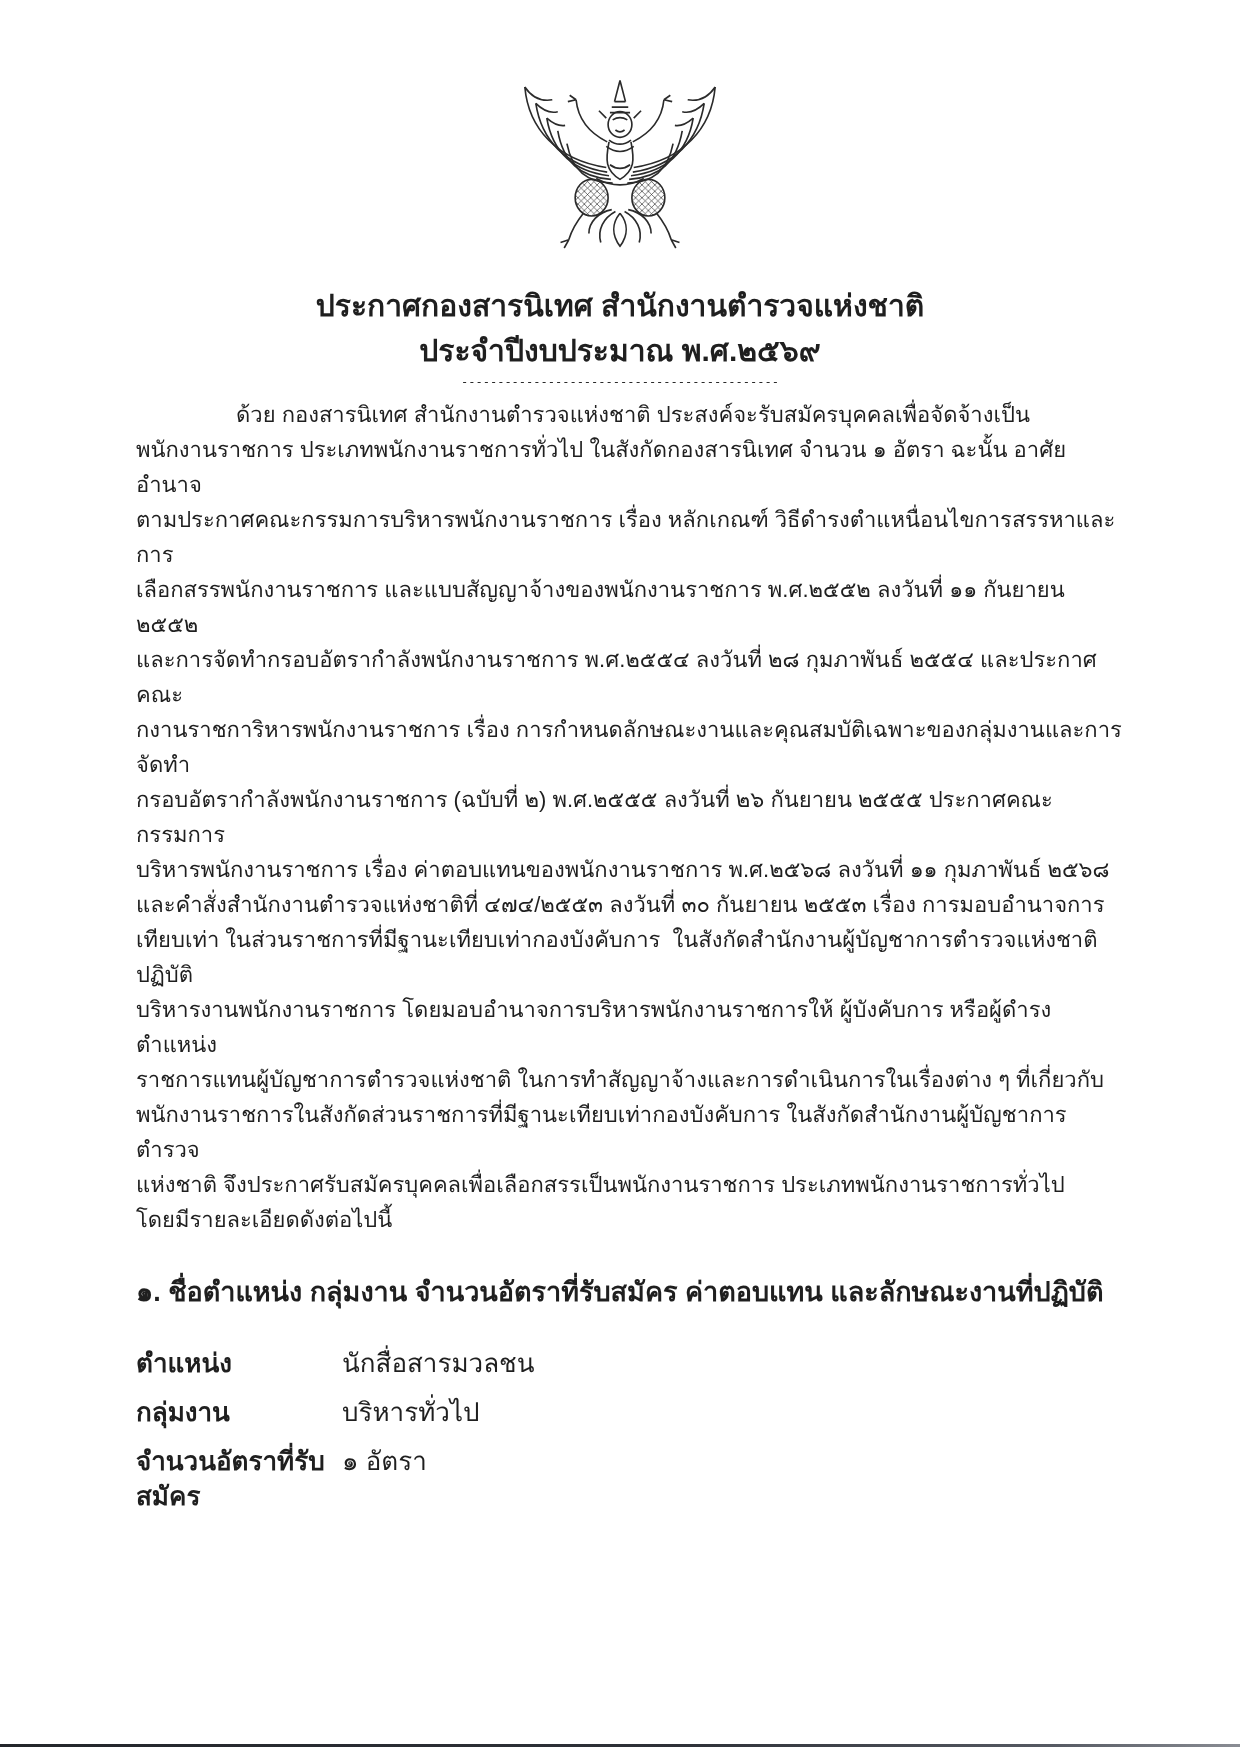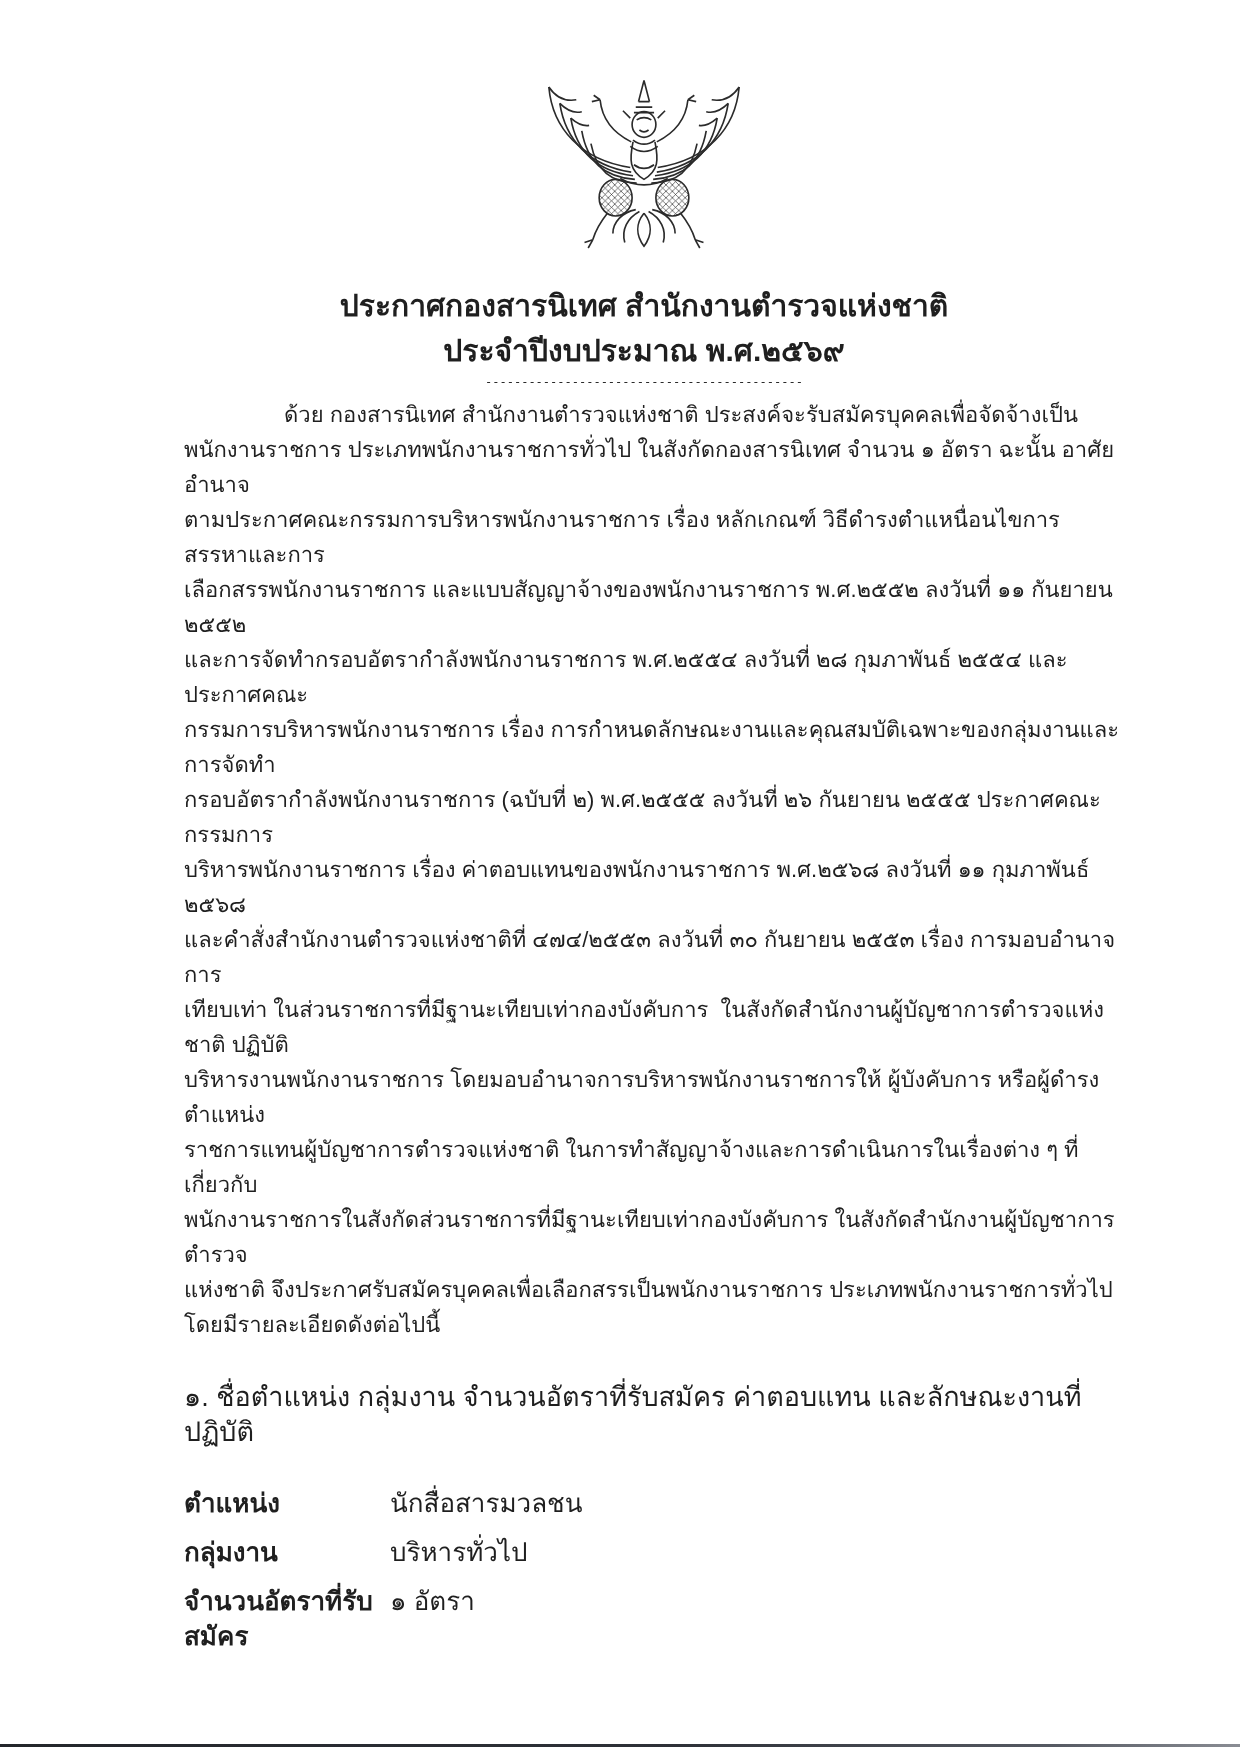--- a/index.html
+++ b/index.html
@@ -4,21 +4,21 @@
 <style>
   html,body{margin:0;padding:0;}
   body{
     width:1240px;height:1755px;
     background:#ffffff;
     position:relative;
     overflow:hidden;
     font-family:"Liberation Sans","DejaVu Sans",sans-serif;
     color:#1f1f1f;
   }
-  .sheet{position:absolute;inset:0;padding-left:48px;}
+  .sheet{position:absolute;inset:0;}
   .emblem-wrap{
     width:100%;
     padding-top:76px;
     display:flex;justify-content:center;
   }
   .title-block{
     margin-top:24px;
     text-align:center;
     font-weight:bold;
     font-size:30px;
@@ -35,21 +35,21 @@
   }
   .content{
     padding:0 118px 0 136px;
   }
   .para{font-size:22px;line-height:35px;}
   .line{white-space:pre-wrap;}
   .intro{margin-top:10px;}
   .intro .line:first-child{text-indent:100px;}
   .section-heading{
     margin-top:38px;
-    font-weight:normal;
+    font-weight:bold;
     font-size:27px;
     line-height:35px;
   }
   .fields{margin-top:36px;}
   .field-row{
     display:flex;
     margin-bottom:14px;
     font-size:26px;
     line-height:35px;
   }
@@ -127,21 +127,21 @@
   <div class="divider">--------------------------------------------</div>
 
   <div class="content">
 
     <div class="para intro">
         <div class="line">ด้วย กองสารนิเทศ สำนักงานตำรวจแห่งชาติ ประสงค์จะรับสมัครบุคคลเพื่อจัดจ้างเป็น</div>
         <div class="line">พนักงานราชการ ประเภทพนักงานราชการทั่วไป ในสังกัดกองสารนิเทศ จำนวน ๑ อัตรา ฉะนั้น อาศัยอำนาจ</div>
         <div class="line">ตามประกาศคณะกรรมการบริหารพนักงานราชการ เรื่อง หลักเกณฑ์ วิธีดำรงตำแหนื่อนไขการสรรหาและการ</div>
         <div class="line">เลือกสรรพนักงานราชการ และแบบสัญญาจ้างของพนักงานราชการ พ.ศ.๒๕๕๒ ลงวันที่ ๑๑ กันยายน ๒๕๕๒</div>
         <div class="line">และการจัดทำกรอบอัตรากำลังพนักงานราชการ พ.ศ.๒๕๕๔ ลงวันที่ ๒๘ กุมภาพันธ์ ๒๕๕๔ และประกาศคณะ</div>
-        <div class="line">กรรมการบริหารพนักงานราชการ เรื่อง การกำหนดลักษณะงานและคุณสมบัติเฉพาะของกลุ่มงานและการจัดทำ</div>
+        <div class="line">กงานราชการิหารพนักงานราชการ เรื่อง การกำหนดลักษณะงานและคุณสมบัติเฉพาะของกลุ่มงานและการจัดทำ</div>
         <div class="line">กรอบอัตรากำลังพนักงานราชการ (ฉบับที่ ๒) พ.ศ.๒๕๕๕ ลงวันที่ ๒๖ กันยายน ๒๕๕๕ ประกาศคณะกรรมการ</div>
         <div class="line">บริหารพนักงานราชการ เรื่อง ค่าตอบแทนของพนักงานราชการ พ.ศ.๒๕๖๘ ลงวันที่ ๑๑ กุมภาพันธ์ ๒๕๖๘</div>
         <div class="line">และคำสั่งสำนักงานตำรวจแห่งชาติที่ ๔๗๔/๒๕๕๓ ลงวันที่ ๓๐ กันยายน ๒๕๕๓ เรื่อง การมอบอำนาจการ</div>
         <div class="line">เทียบเท่า ในส่วนราชการที่มีฐานะเทียบเท่ากองบังคับการ  ในสังกัดสำนักงานผู้บัญชาการตำรวจแห่งชาติ ปฏิบัติ</div>
         <div class="line">บริหารงานพนักงานราชการ โดยมอบอำนาจการบริหารพนักงานราชการให้ ผู้บังคับการ หรือผู้ดำรงตำแหน่ง</div>
         <div class="line">ราชการแทนผู้บัญชาการตำรวจแห่งชาติ ในการทำสัญญาจ้างและการดำเนินการในเรื่องต่าง ๆ ที่เกี่ยวกับ</div>
         <div class="line">พนักงานราชการในสังกัดส่วนราชการที่มีฐานะเทียบเท่ากองบังคับการ ในสังกัดสำนักงานผู้บัญชาการตำรวจ</div>
         <div class="line">แห่งชาติ จึงประกาศรับสมัครบุคคลเพื่อเลือกสรรเป็นพนักงานราชการ ประเภทพนักงานราชการทั่วไป</div>
         <div class="line">โดยมีรายละเอียดดังต่อไปนี้</div>
       </div>

